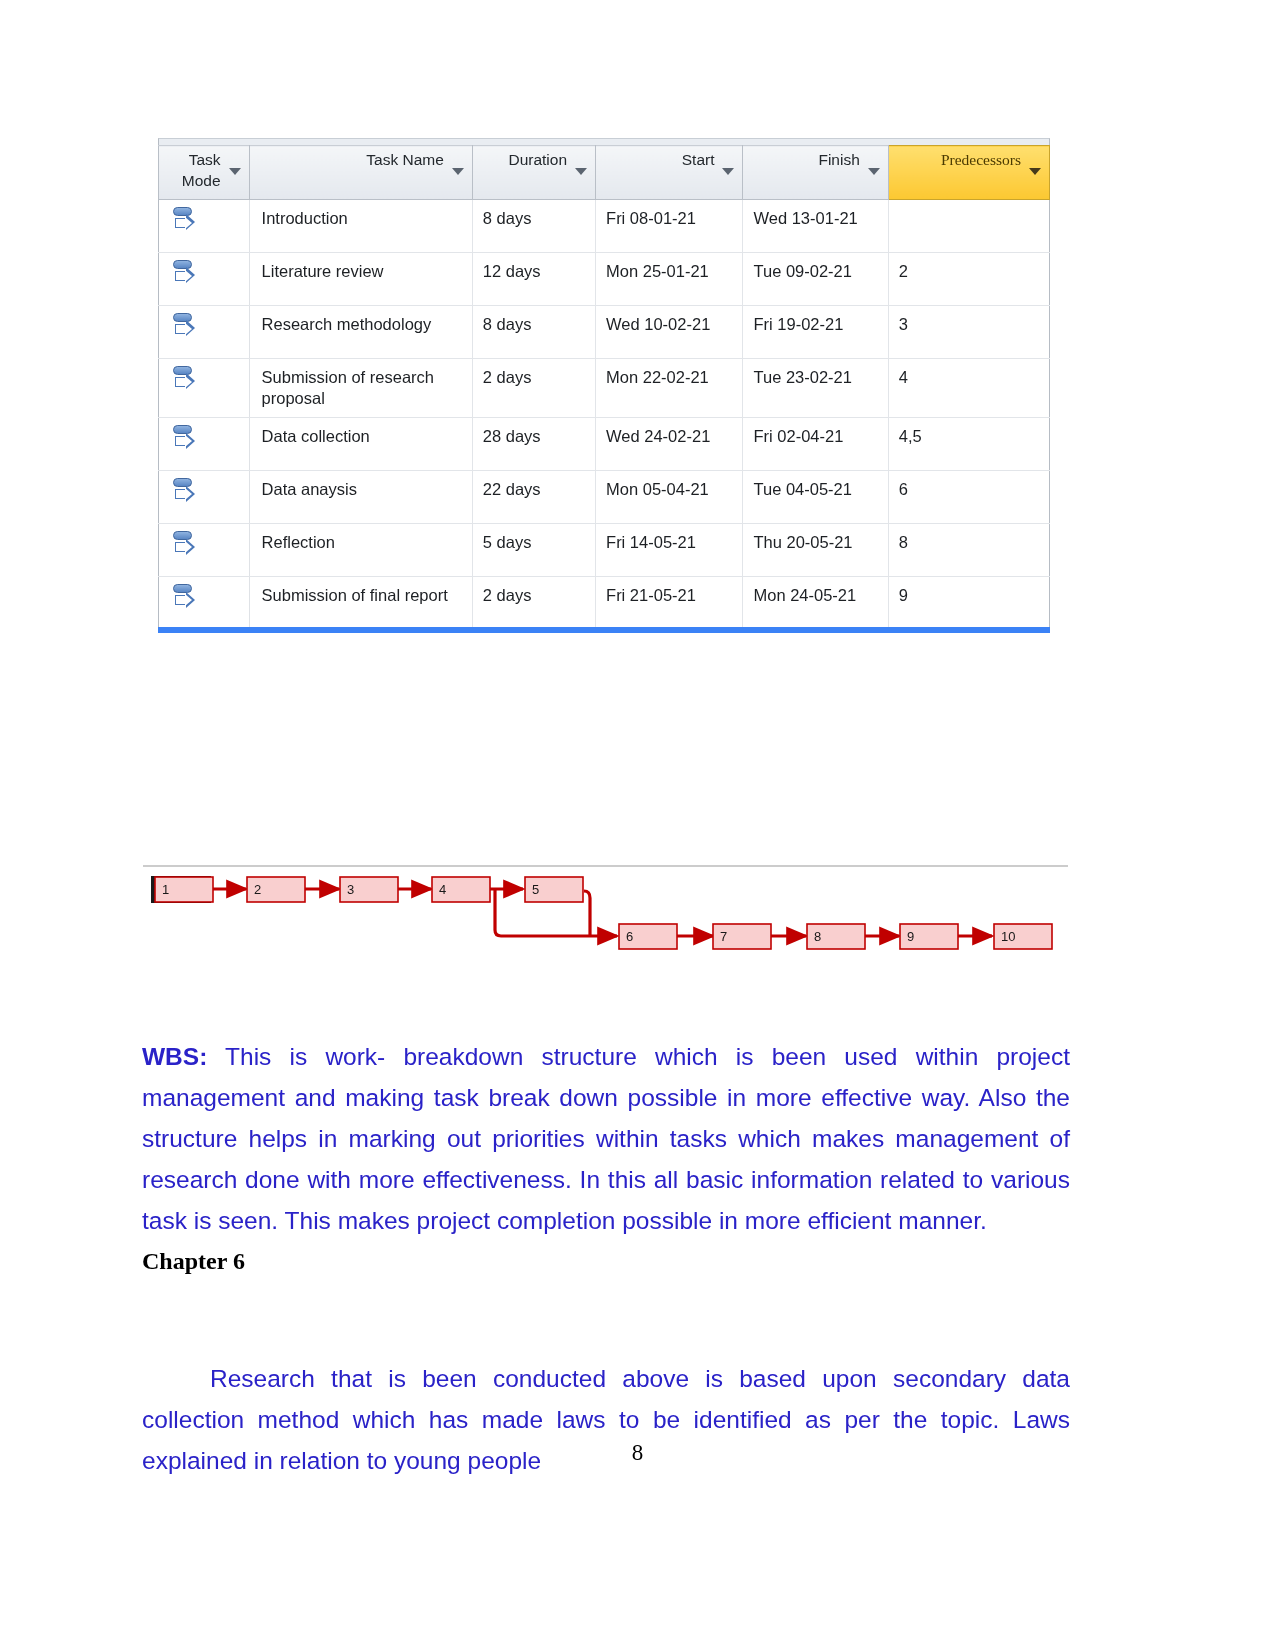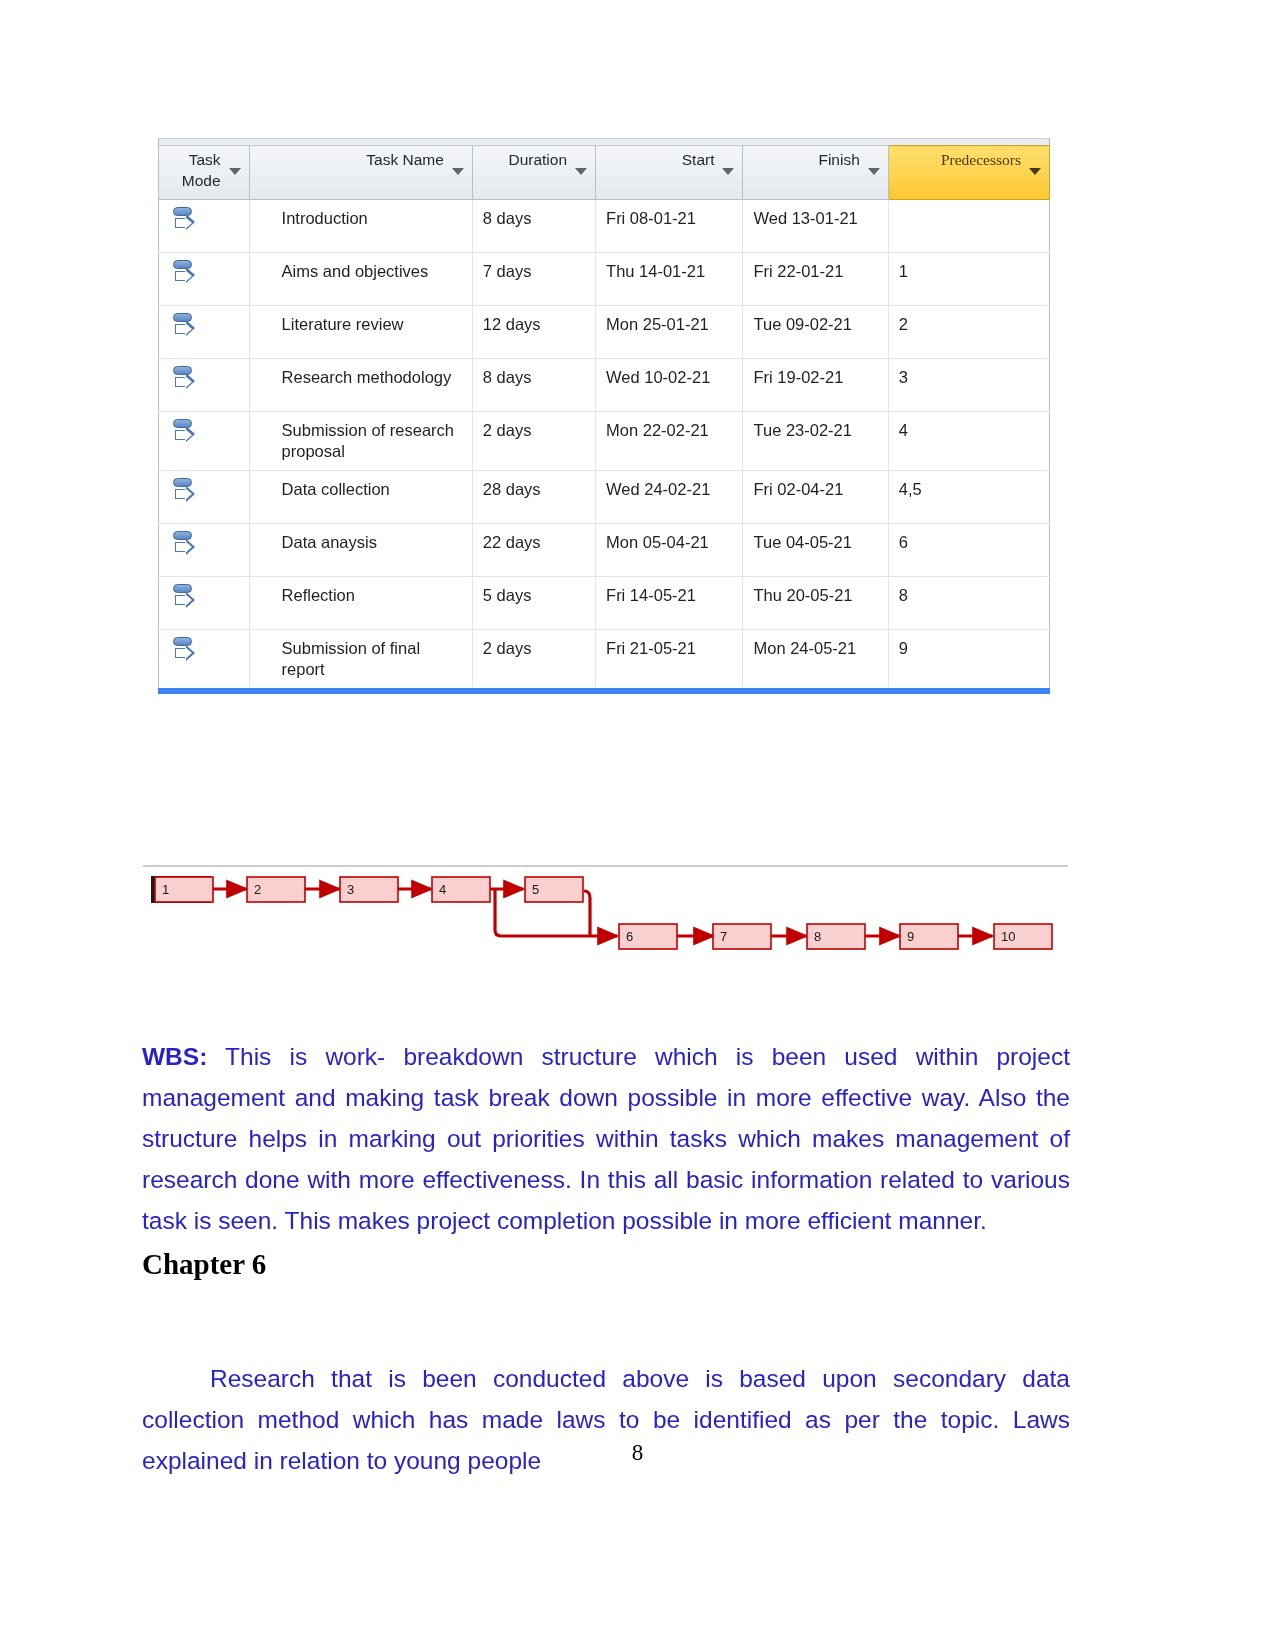--- a/index.html
+++ b/index.html
@@ -89,21 +89,21 @@
     color: #1d2024;
     vertical-align: top;
     line-height: 1.28;
     background: #fff;
     height: 53px;
   }
   table.gantt tbody td.c-modecell {
     border-right: 1px solid #dfe2e6;
     padding: 7px 0 0 12px;
   }
-  table.gantt tbody td.c-namecell { padding-left: 32px; }
+  table.gantt tbody td.c-namecell { padding-left: 12px; }
   table.gantt tbody tr td:first-child { border-left: 1px solid #b6bcc4; }
   table.gantt tbody tr td:last-child  { border-right: 1px solid #b6bcc4; }
   table.gantt tbody tr:last-child td  { border-bottom: 6px solid #3b82f6; }
 
   
   .mode-icon { position: relative; width: 26px; height: 32px; }
   .mode-icon .bar {
     position: absolute; left: 2px; top: 0;
     width: 19px; height: 9px; border-radius: 5px;
     background: linear-gradient(180deg,#8fb3e0 0%,#5a86c4 100%);
@@ -163,21 +163,21 @@
   #para-findings { top: 1333px; }
   #para-findings .indent { display: inline-block; width: 68px; }
 
   .chapter-heading {
     position: absolute;
     left: 142px;
     top: 1228px;
     width: 928px;
     color: #000000;
     font-family: "Liberation Serif", serif;
-    font-size: 29px;
+    font-size: 24px;
     font-weight: bold;
     line-height: 34px;
   }
   .section-heading {
     position: absolute;
     left: 142px;
     top: 1287px;
     width: 928px;
     color: #000000;
     font-family: "Liberation Serif", serif;
@@ -243,28 +243,20 @@
         </tr>
       </thead>
       <tbody id="gantt-body">
           <tr>
             <td class="c-modecell"><span class="mode-icon"><span class="bar"></span><span class="arrow"></span></span></td>
             <td class="c-namecell">Introduction</td>
             <td>8 days</td>
             <td>Fri 08-01-21</td>
             <td>Wed 13-01-21</td>
             <td></td>
-          </tr>
-          <tr>
-            <td class="c-modecell"><span class="mode-icon"><span class="bar"></span><span class="arrow"></span></span></td>
-            <td class="c-namecell">Aims and objectives</td>
-            <td>7 days</td>
-            <td>Thu 14-01-21</td>
-            <td>Fri 22-01-21</td>
-            <td>1</td>
           </tr>
           <tr>
             <td class="c-modecell"><span class="mode-icon"><span class="bar"></span><span class="arrow"></span></span></td>
             <td class="c-namecell">Literature review</td>
             <td>12 days</td>
             <td>Mon 25-01-21</td>
             <td>Tue 09-02-21</td>
             <td>2</td>
           </tr>
           <tr>

